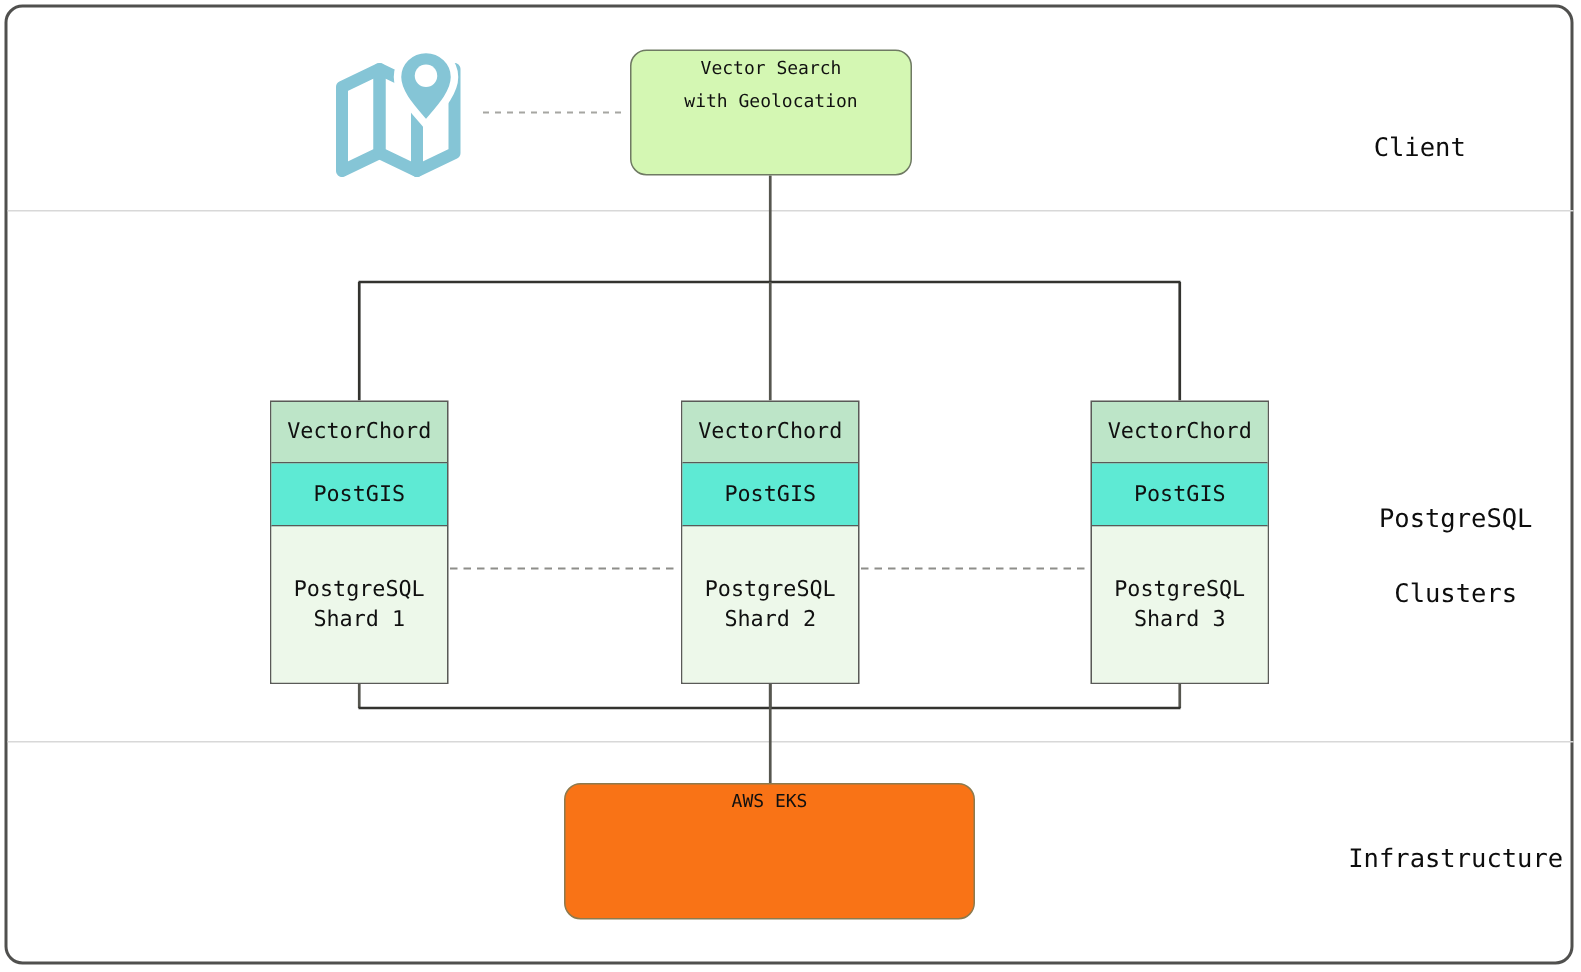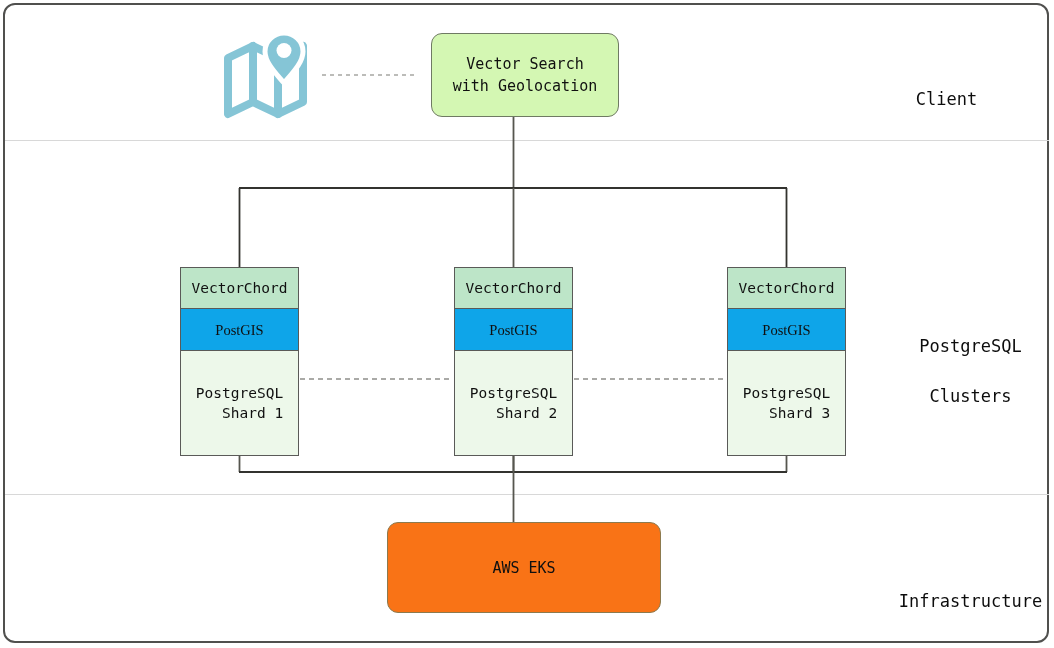--- a/index.html
+++ b/index.html
@@ -63,28 +63,26 @@
     pointer-events: none;
   }
 
   
   .node-round {
     position: absolute;
     box-sizing: border-box;
     border: 1.6px solid #6b6b63;
     border-radius: 11px;
     display: flex;
-    align-items: center;
     justify-content: center;
     text-align: center;
-    font-size: 15px;
+    font-size: 12px;
     line-height: 22px;
     color: #101010;
     white-space: pre-line;
-    margin-left: 11px;
   }
   .node-client {
     background: #d4f7b3;
     border-color: #6f7a63;
   }
   .node-infra {
     background: #f97316;
     border-color: #8c7a4e;
   }
 
@@ -95,36 +93,35 @@
     border: 1.4px solid #5a5a58;
     background: #edf8ea;
     display: flex;
     flex-direction: column;
   }
   .cluster .seg {
     box-sizing: border-box;
     display: flex;
     align-items: center;
     justify-content: center;
-    text-align: right;
+    text-align: center;
     font-size: 14.5px;
     line-height: 20px;
     color: #101010;
     white-space: pre-line;
   }
   .cluster .seg-top {
     height: 41px;
     background: #bde5c8;
     border-bottom: 1.4px solid #5a5a58;
   }
   .cluster .seg-mid {
     height: 42px;
-    background: #0ea5e9;
+    background: #5eead4;
     border-bottom: 1.4px solid #5a5a58;
-    font-family: Liberation Serif, serif;
   }
   .cluster .seg-body {
     flex: 1 1 auto;
     background: #edf8ea;
   }
 
   
   .map-icon {
     position: absolute;
   }
@@ -231,17 +228,17 @@
 
   <div class="lane-label" style="left:855px; top:309px; width:190px;">
     <span>PostgreSQL</span><br>
     <span>Clusters</span>
   </div>
 
   <div class="node-round node-infra" style="left:376px; top:522px; width:274px; height:91px;">
     <span>AWS EKS</span>
   </div>
 
-  <div class="lane-label" style="left:855px; top:564px; width:190px;">
+  <div class="lane-label" style="left:855px; top:536px; width:190px;">
     <span>Infrastructure</span>
   </div>
 
 </div>
 
 </body></html>

